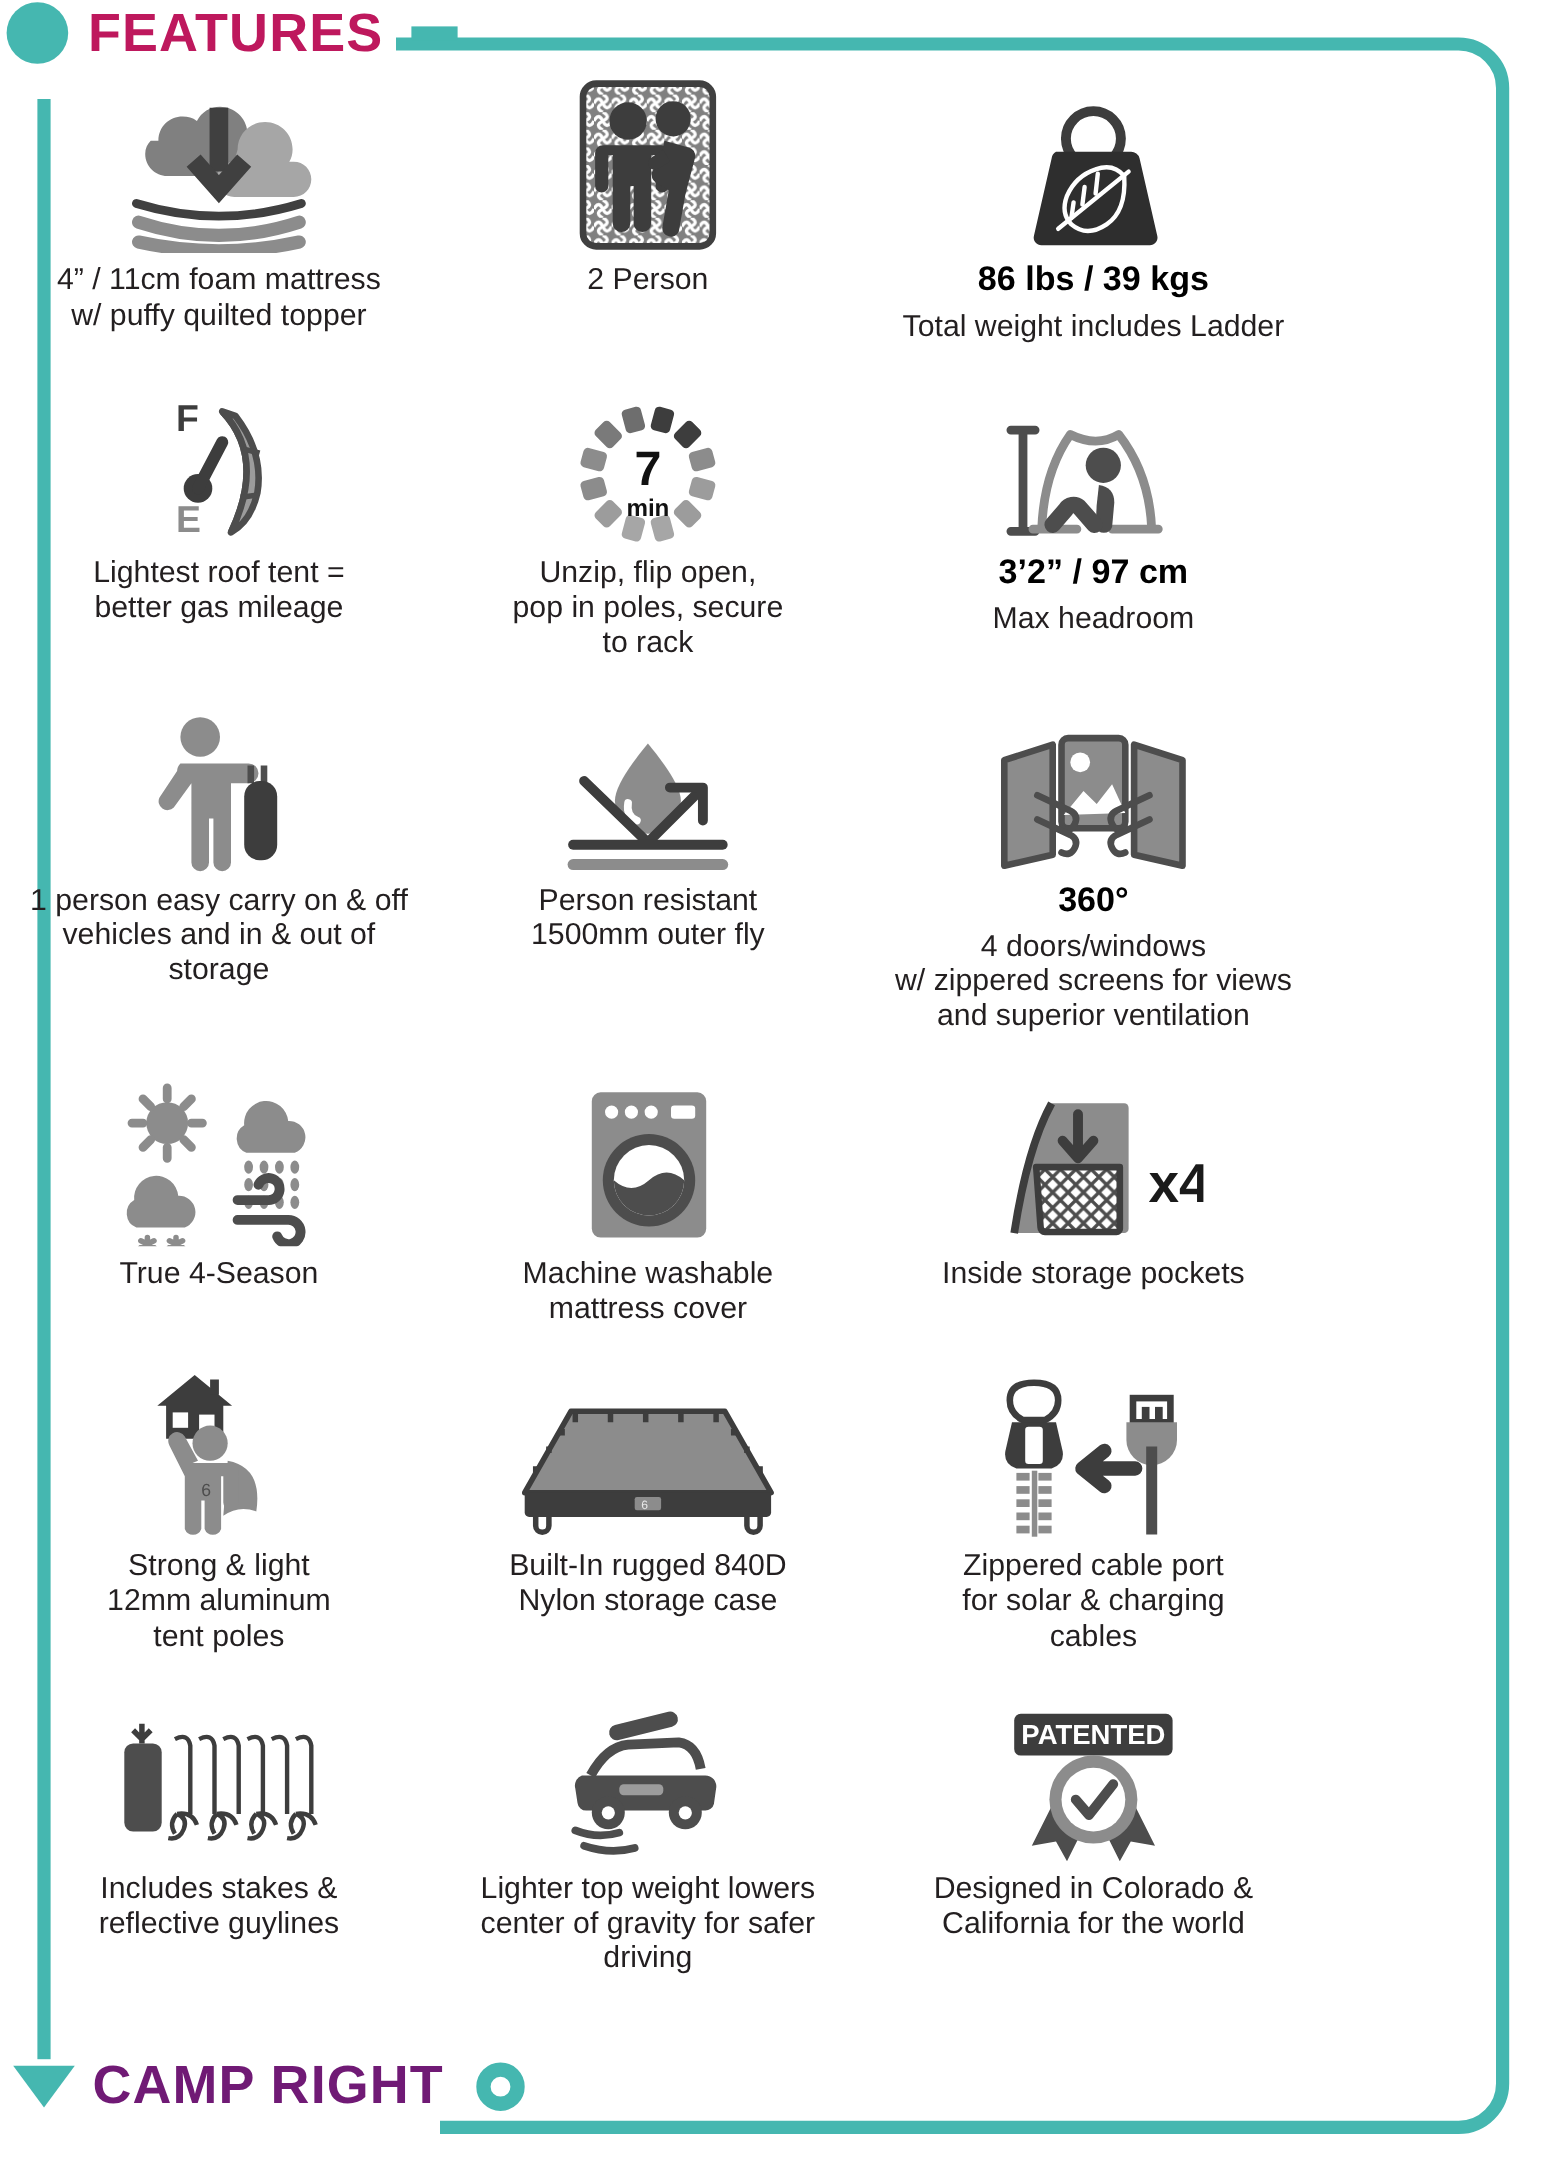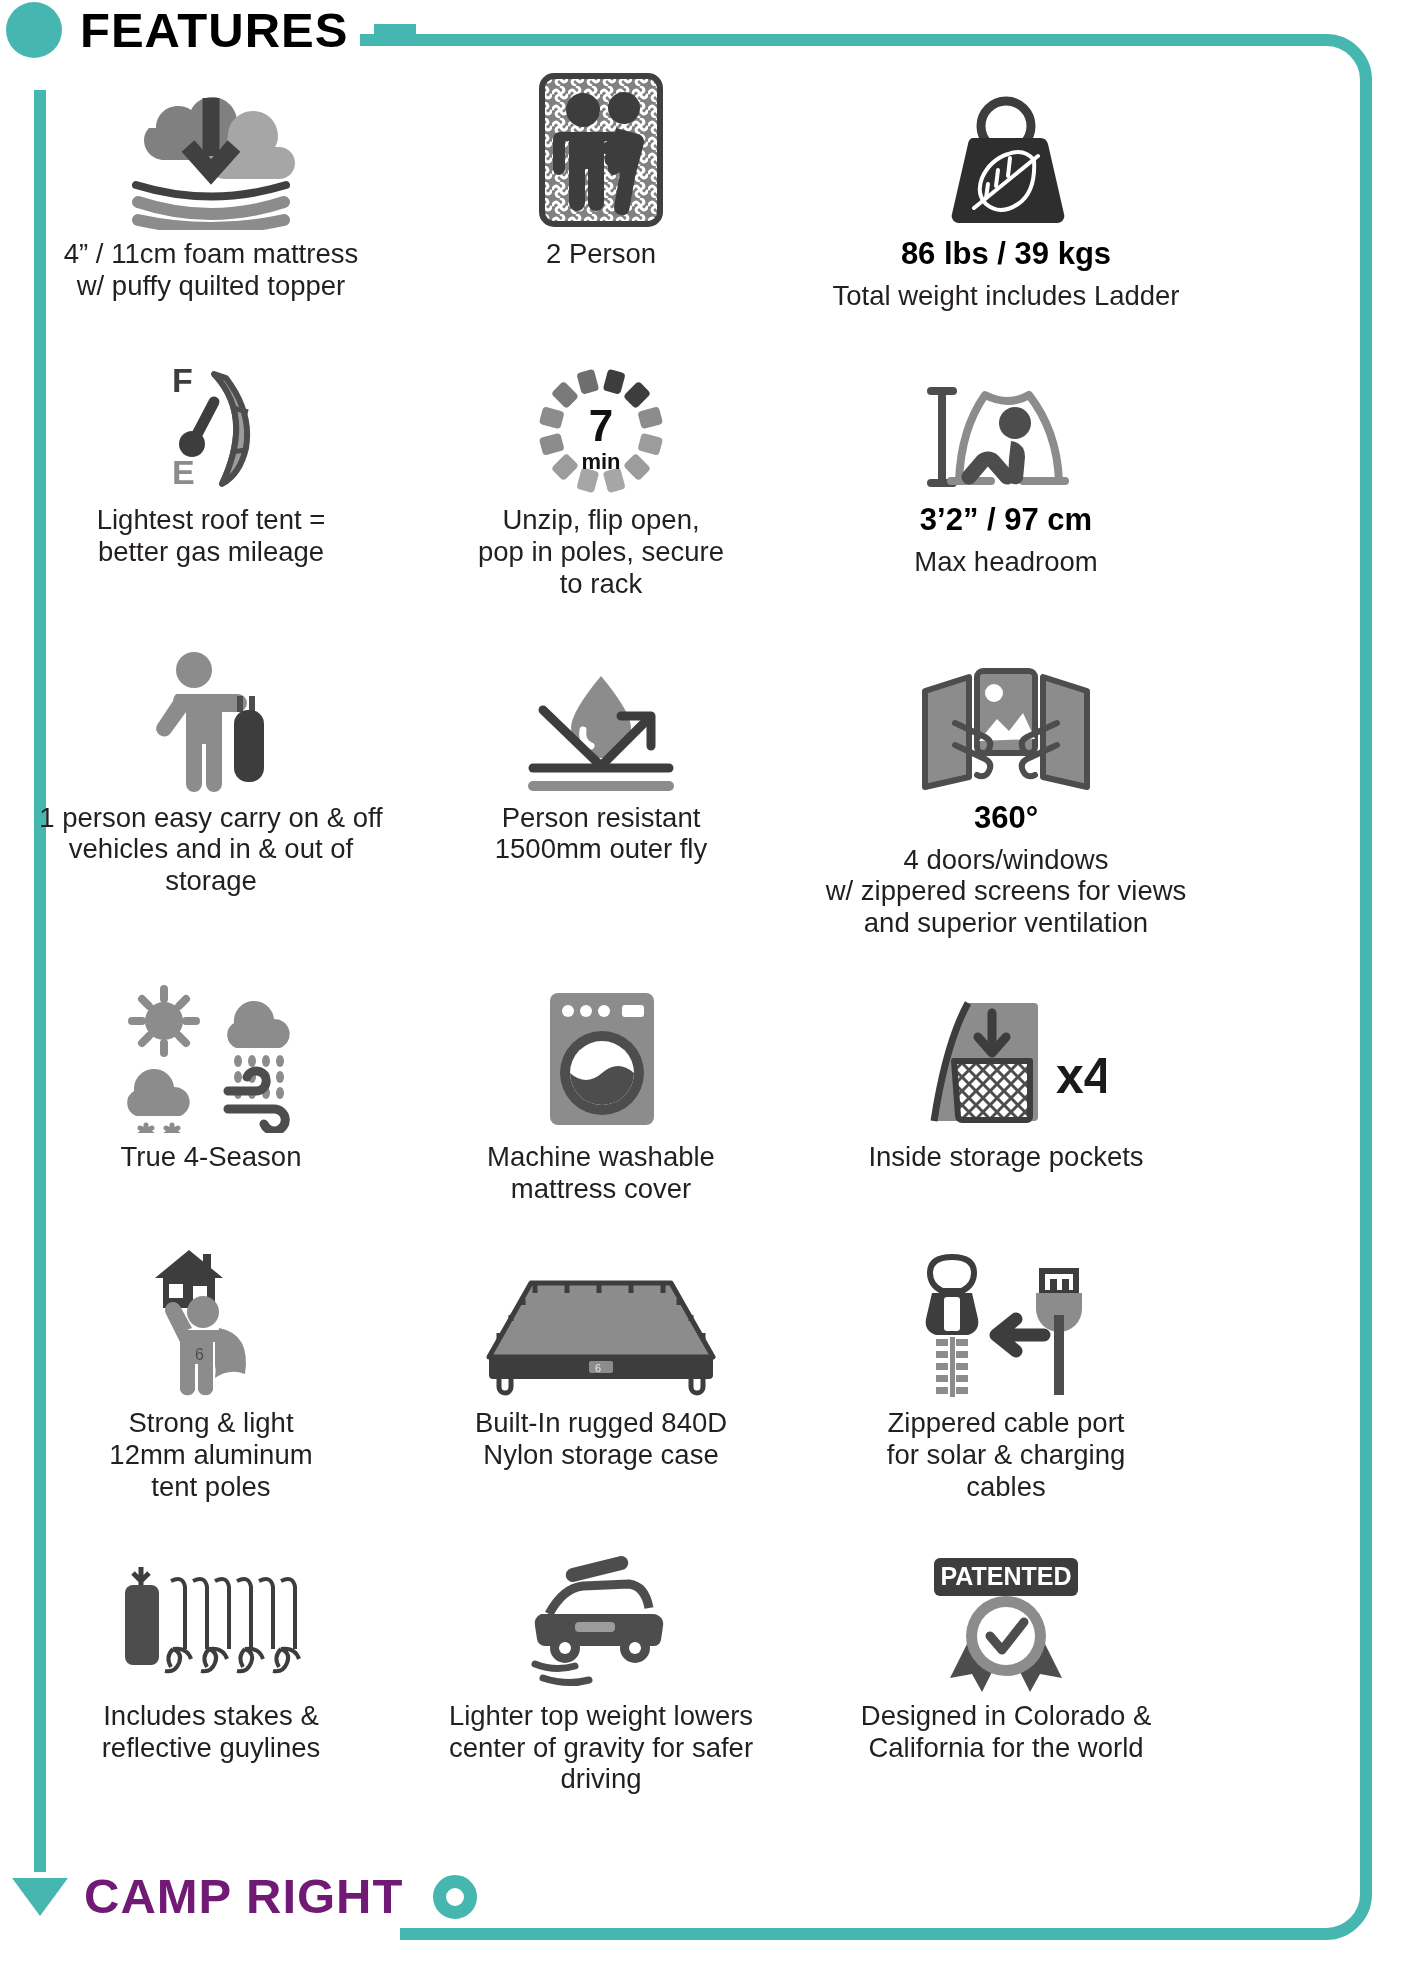--- a/index.html
+++ b/index.html
@@ -33,21 +33,21 @@
   #header{
     position:absolute; left:0; top:2px;
     display:flex; align-items:center; gap:18px; z-index:5;
   }
   #header-dot{
     width:56px; height:56px; border-radius:50%;
     background:#45b7b0; margin-left:6px;
   }
   #header-title{
     font-size:49px; font-weight:bold; letter-spacing:1px;
-    color:#000000; line-height:1;
+    color:#be185d; line-height:1;
   }
   #header-dash{
     width:42px; height:13px; background:#45b7b0; margin-left:8px;
     align-self:center;
   }
 
   
   #footer{
     position:absolute; left:4px; top:1872px;
     display:flex; align-items:center; gap:16px; z-index:5;
@@ -68,21 +68,21 @@
     border:13px solid #45b7b0;margin-left:14px;
   }
 
   
   #grid{
     position:absolute; left:0; top:70px;
     width:1380px;
     display:grid;
     grid-template-columns:390px 390px 420px;
     justify-content:start;
-    padding-left:16px;
+    padding-left:4px;
   }
   .cell{
     display:flex; flex-direction:column; align-items:center;
     padding:0 10px;
   }
   .icon-wrap{
     display:flex; align-items:flex-end; justify-content:center;
     width:100%;
   }
   .caption{

